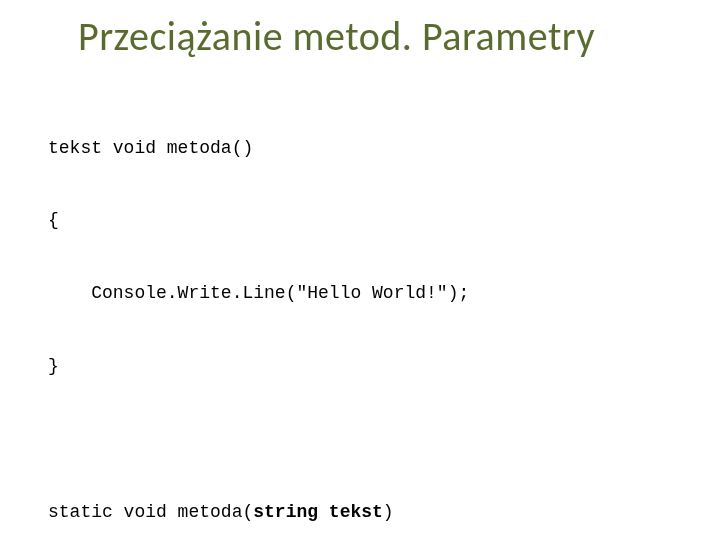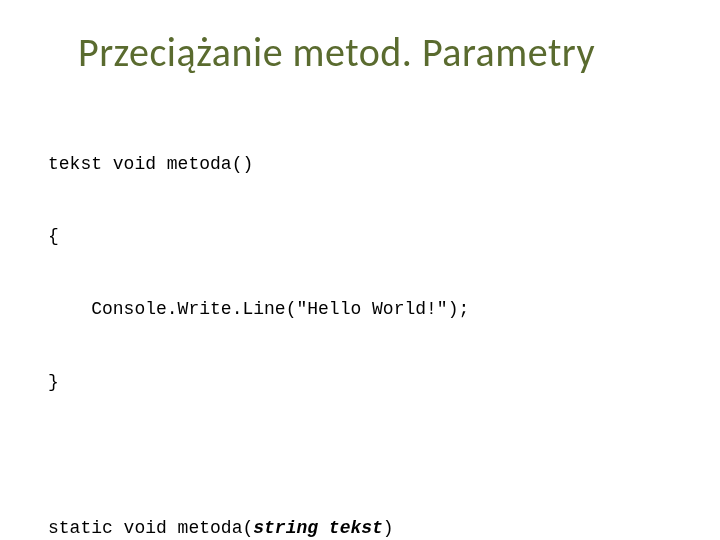--- a/index.html
+++ b/index.html
@@ -8,21 +8,21 @@
     width: 720px;
     height: 540px;
     background: #ffffff;
     font-family: Calibri, "Segoe UI", Arial, sans-serif;
     overflow: hidden;
   }
   .slide {
     width: 720px;
     height: 540px;
     box-sizing: border-box;
-    padding: 28px 48px 24px 48px;
+    padding: 12px 48px 24px 48px;
     position: relative;
   }
   .title {
     color: #5a6b2f;
     font-size: 40px;
     font-weight: 400;
     letter-spacing: 0.5px;
     margin: 0 0 26px 30px;
     white-space: nowrap;
   }
@@ -36,21 +36,20 @@
   }
   .code-line {
     display: block;
     min-height: 1.35em;
   }
   .indent {
     padding-left: 4ch;
   }
   .bold {
     font-weight: 700;
-    font-style: italic;
   }
 </style>
 </head>
 <body>
 
 <div class="slide">
 
   <h1 class="title">Przeciążanie metod. Parametry</h1>
 
   <div class="code-block">

